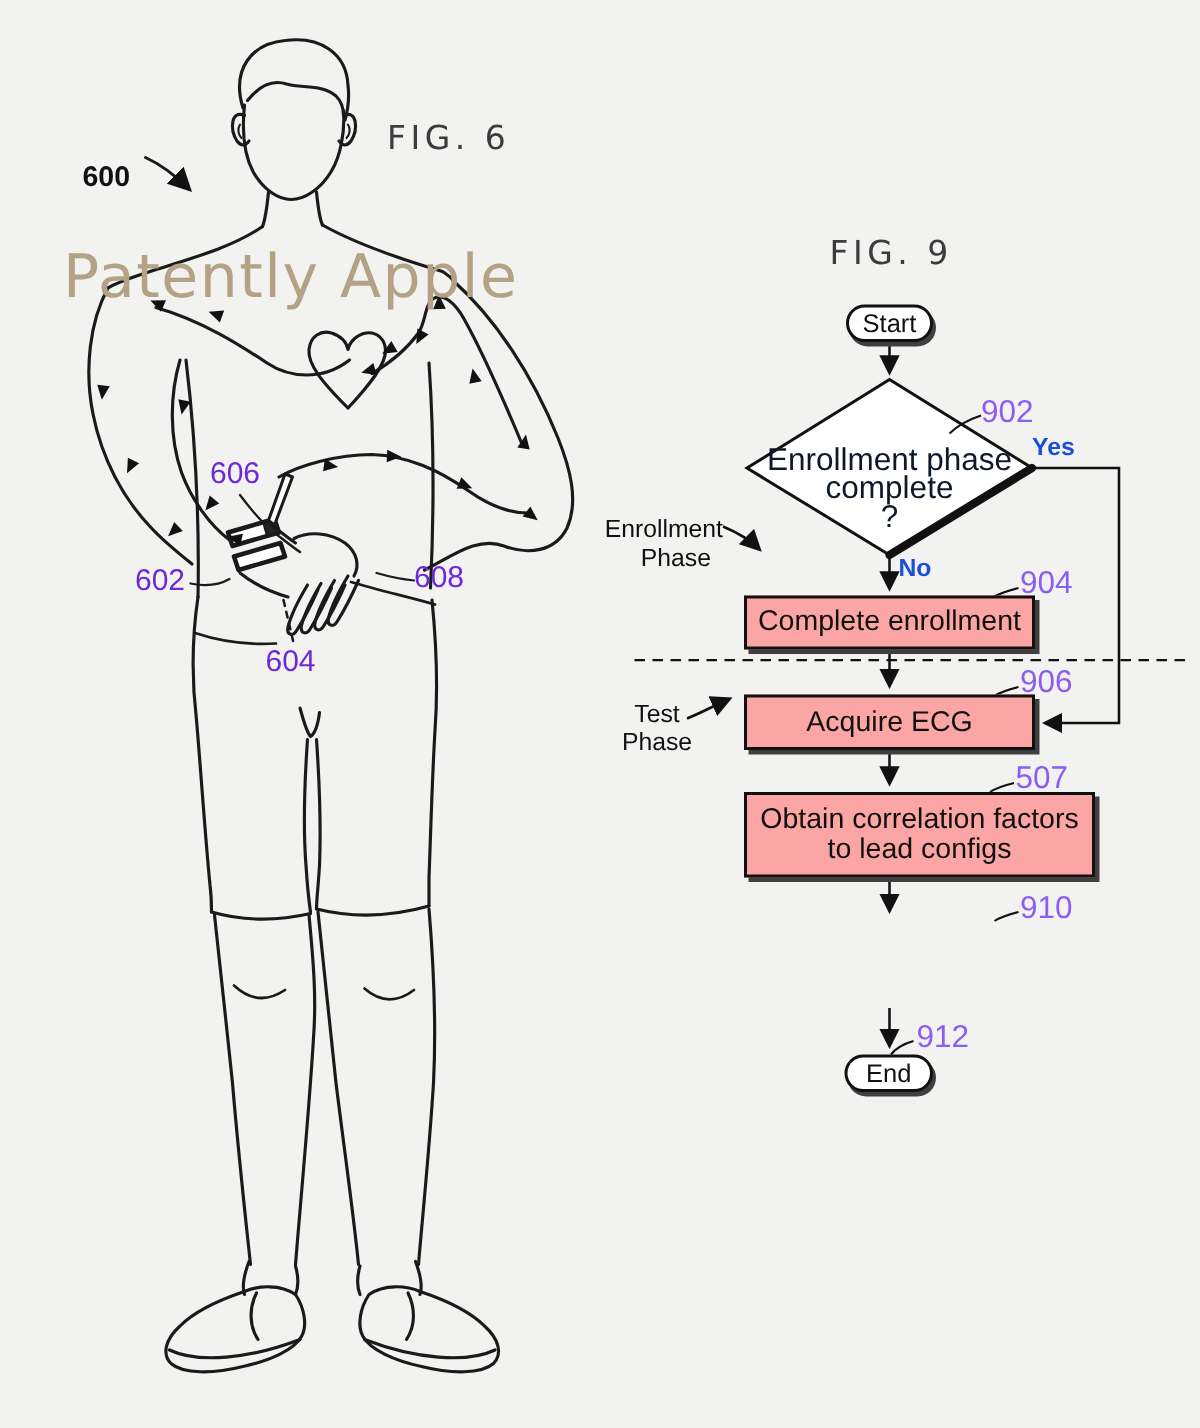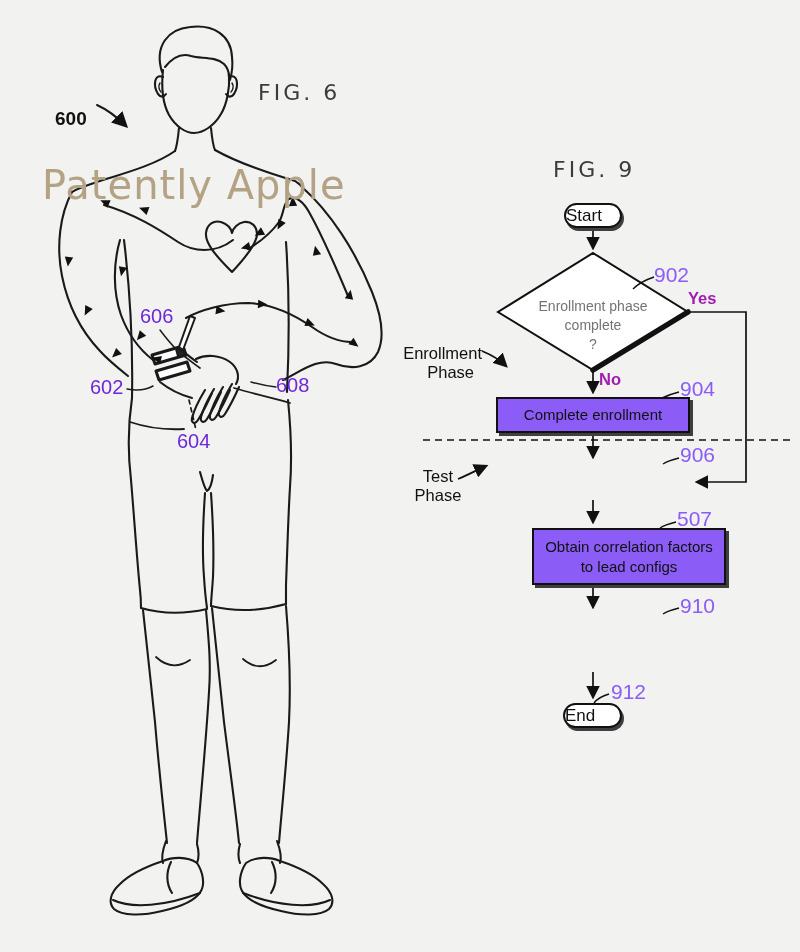--- a/index.html
+++ b/index.html
@@ -24,35 +24,35 @@
     white-space:nowrap;
   }
   .ref-bold{font-size:19px;font-weight:bold;color:#111;}
   .ref-num{font-size:20px;color:#6d28d9;}
   
   .ref-small{font-size:21px;color:#8b5cf6;}
   .terminal{
     box-sizing:border-box;
     border:2.2px solid #111;border-radius:13px;background:#fff;
     box-shadow:2px 3px 0 #3f3f3f;
-    display:flex;align-items:center;
+    display:flex;align-items:center;justify-content:center;
     font-size:17px;color:#111;
   }
   .process{
     box-sizing:border-box;
-    border:2.2px solid #111;background:#8b5cf6;
+    border:2.2px solid #111;background:#fca5a5;
     box-shadow:3px 3px 0 #3f3f3f;
     display:flex;flex-direction:column;align-items:center;justify-content:center;
-    font-size:15px;line-height:20px;color:#111;text-align:center;
+    font-size:19px;line-height:20px;color:#111;text-align:center;
   }
   .diamond-text{
     display:flex;flex-direction:column;align-items:center;justify-content:center;
-    font-size:14px;line-height:19px;color:#737373;text-align:center;
-  }
-  .branch-label{font-size:16.5px;font-weight:bold;color:#a21caf;text-align:right;}
+    font-size:21px;line-height:19px;color:#0f172a;text-align:center;
+  }
+  .branch-label{font-size:16.5px;font-weight:bold;color:#1d4ed8;text-align:right;}
   .phase-label{font-size:16.5px;line-height:19px;color:#111;}
 </style>
 </head>
 <body>
 
 <div id="stage">
 
   <svg width="800" height="952" viewBox="0 0 800 952">
     <defs>
       <marker id="ah" viewBox="0 0 10 10" refX="8.2" refY="5" markerWidth="8" markerHeight="8" orient="auto-start-reverse">
@@ -247,23 +247,26 @@
   <div class="abs process" style="left:496px;top:397px;width:194px;height:36px;">
     <div>Complete enrollment</div>
   </div>
 
   <div class="abs phase-label" style="left:412px;top:467px;width:52px;text-align:center;">
     <div>Test</div>
     <div>Phase</div>
   </div>
 
   <div class="abs ref-small" style="left:680px;top:443px;">906</div>
+  <div class="abs process" style="left:496px;top:463px;width:194px;height:37px;">
+    <div>Acquire ECG</div>
+  </div>
 
   <div class="abs ref-small" style="left:677px;top:507px;">507</div>
-  <div class="abs process" style="left:496px;top:528px;width:194px;height:57px;margin-left:36px;">
+  <div class="abs process" style="left:496px;top:528px;width:234px;height:57px;">
     <div>Obtain correlation factors</div>
     <div>to lead configs</div>
   </div>
 
   <div class="abs ref-small" style="left:680px;top:594px;">910</div>
 
   <div class="abs ref-small" style="left:611px;top:680px;">912</div>
   <div class="abs terminal" style="left:563px;top:703px;width:59px;height:25px;">
     <span>End</span>
   </div>

